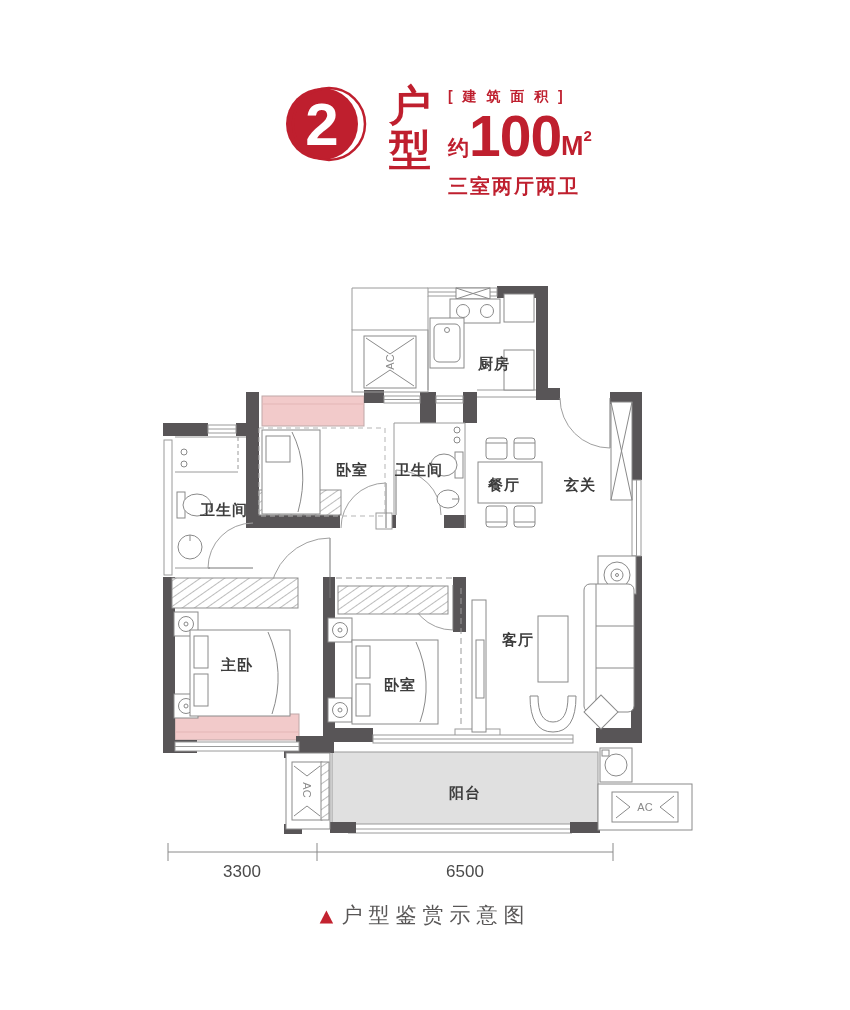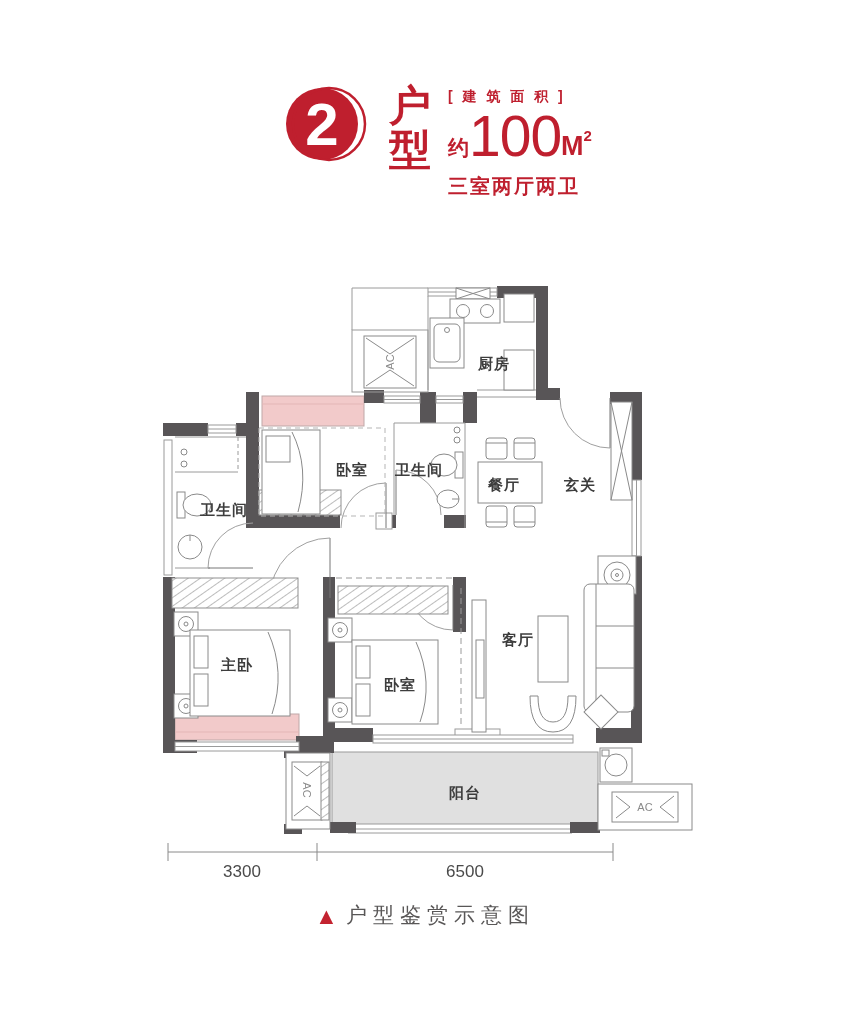--- a/index.html
+++ b/index.html
@@ -9,27 +9,27 @@
 
   
   .badge{position:absolute;left:282px;top:82px;width:90px;height:90px;}
   .unit-title{position:absolute;left:386px;top:84px;width:48px;color:#bf1f2e;
               font-size:42px;font-weight:bold;line-height:44px;text-align:center;}
   .unit-title span{display:block;}
   .header-right{position:absolute;left:448px;top:88px;width:190px;color:#bf1f2e;}
   .area-label{font-size:14px;letter-spacing:3px;font-weight:bold;white-space:nowrap;}
   .area-line{display:flex;align-items:flex-end;margin-top:2px;line-height:1;}
   .area-approx{font-size:21px;font-weight:bold;padding-bottom:7px;}
-  .area-value{font-size:57px;font-weight:normal;letter-spacing:-1px;}
+  .area-value{font-size:57px;font-weight:bold;letter-spacing:-1px;}
   .area-unit{font-size:27px;font-weight:bold;padding-bottom:5px;}
   .area-exp{font-size:15px;font-weight:bold;padding-bottom:22px;}
   .layout-line{font-size:20px;letter-spacing:2px;margin-top:8px;font-weight:bold;white-space:nowrap;}
 
   
-  .caption{position:absolute;left:0;top:901px;width:850px;text-align:center;}
+  .caption{position:absolute;left:0;top:901px;width:850px;text-align:center;font-family:Liberation Mono, monospace;}
   .caption .tri{color:#c32330;font-size:23px;vertical-align:-2px;}
   .caption .cap-text{color:#595757;font-size:21px;letter-spacing:6px;margin-left:8px;}
 </style>
 </head>
 <body>
 
 <div id="stage">
 
   <svg id="plan-svg" width="850" height="1010" viewBox="0 0 850 1010">
     <defs>

